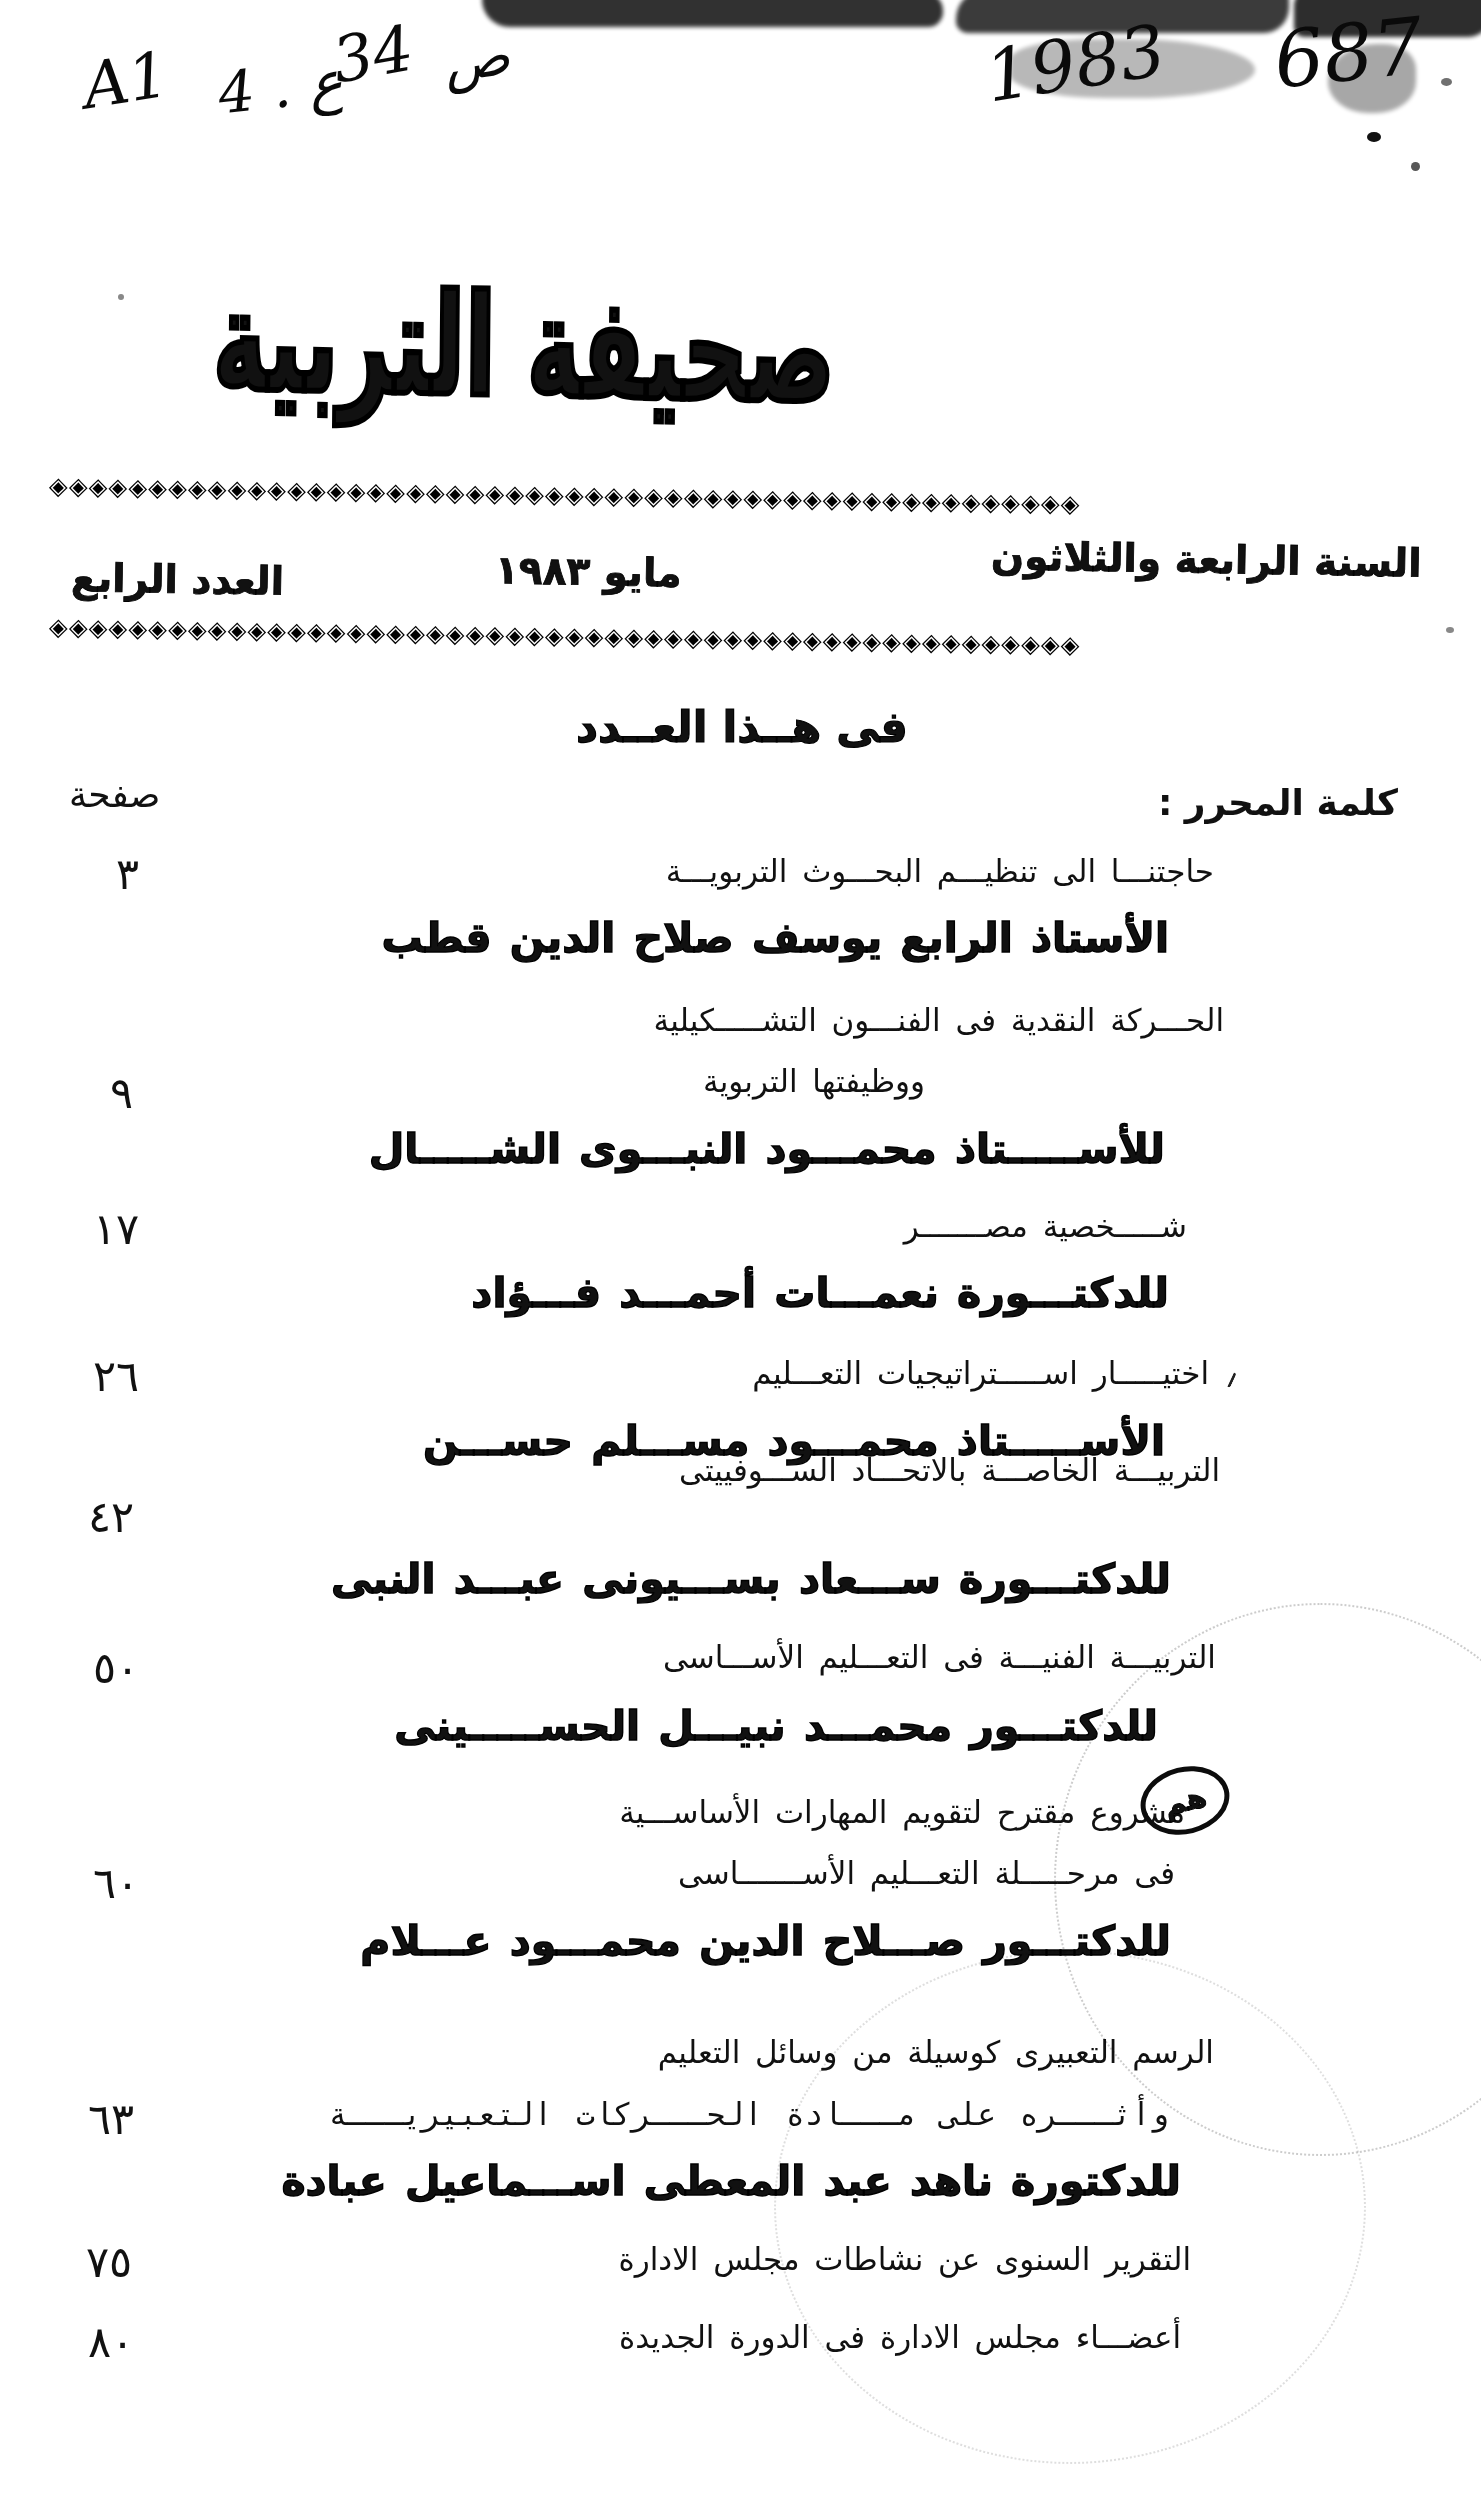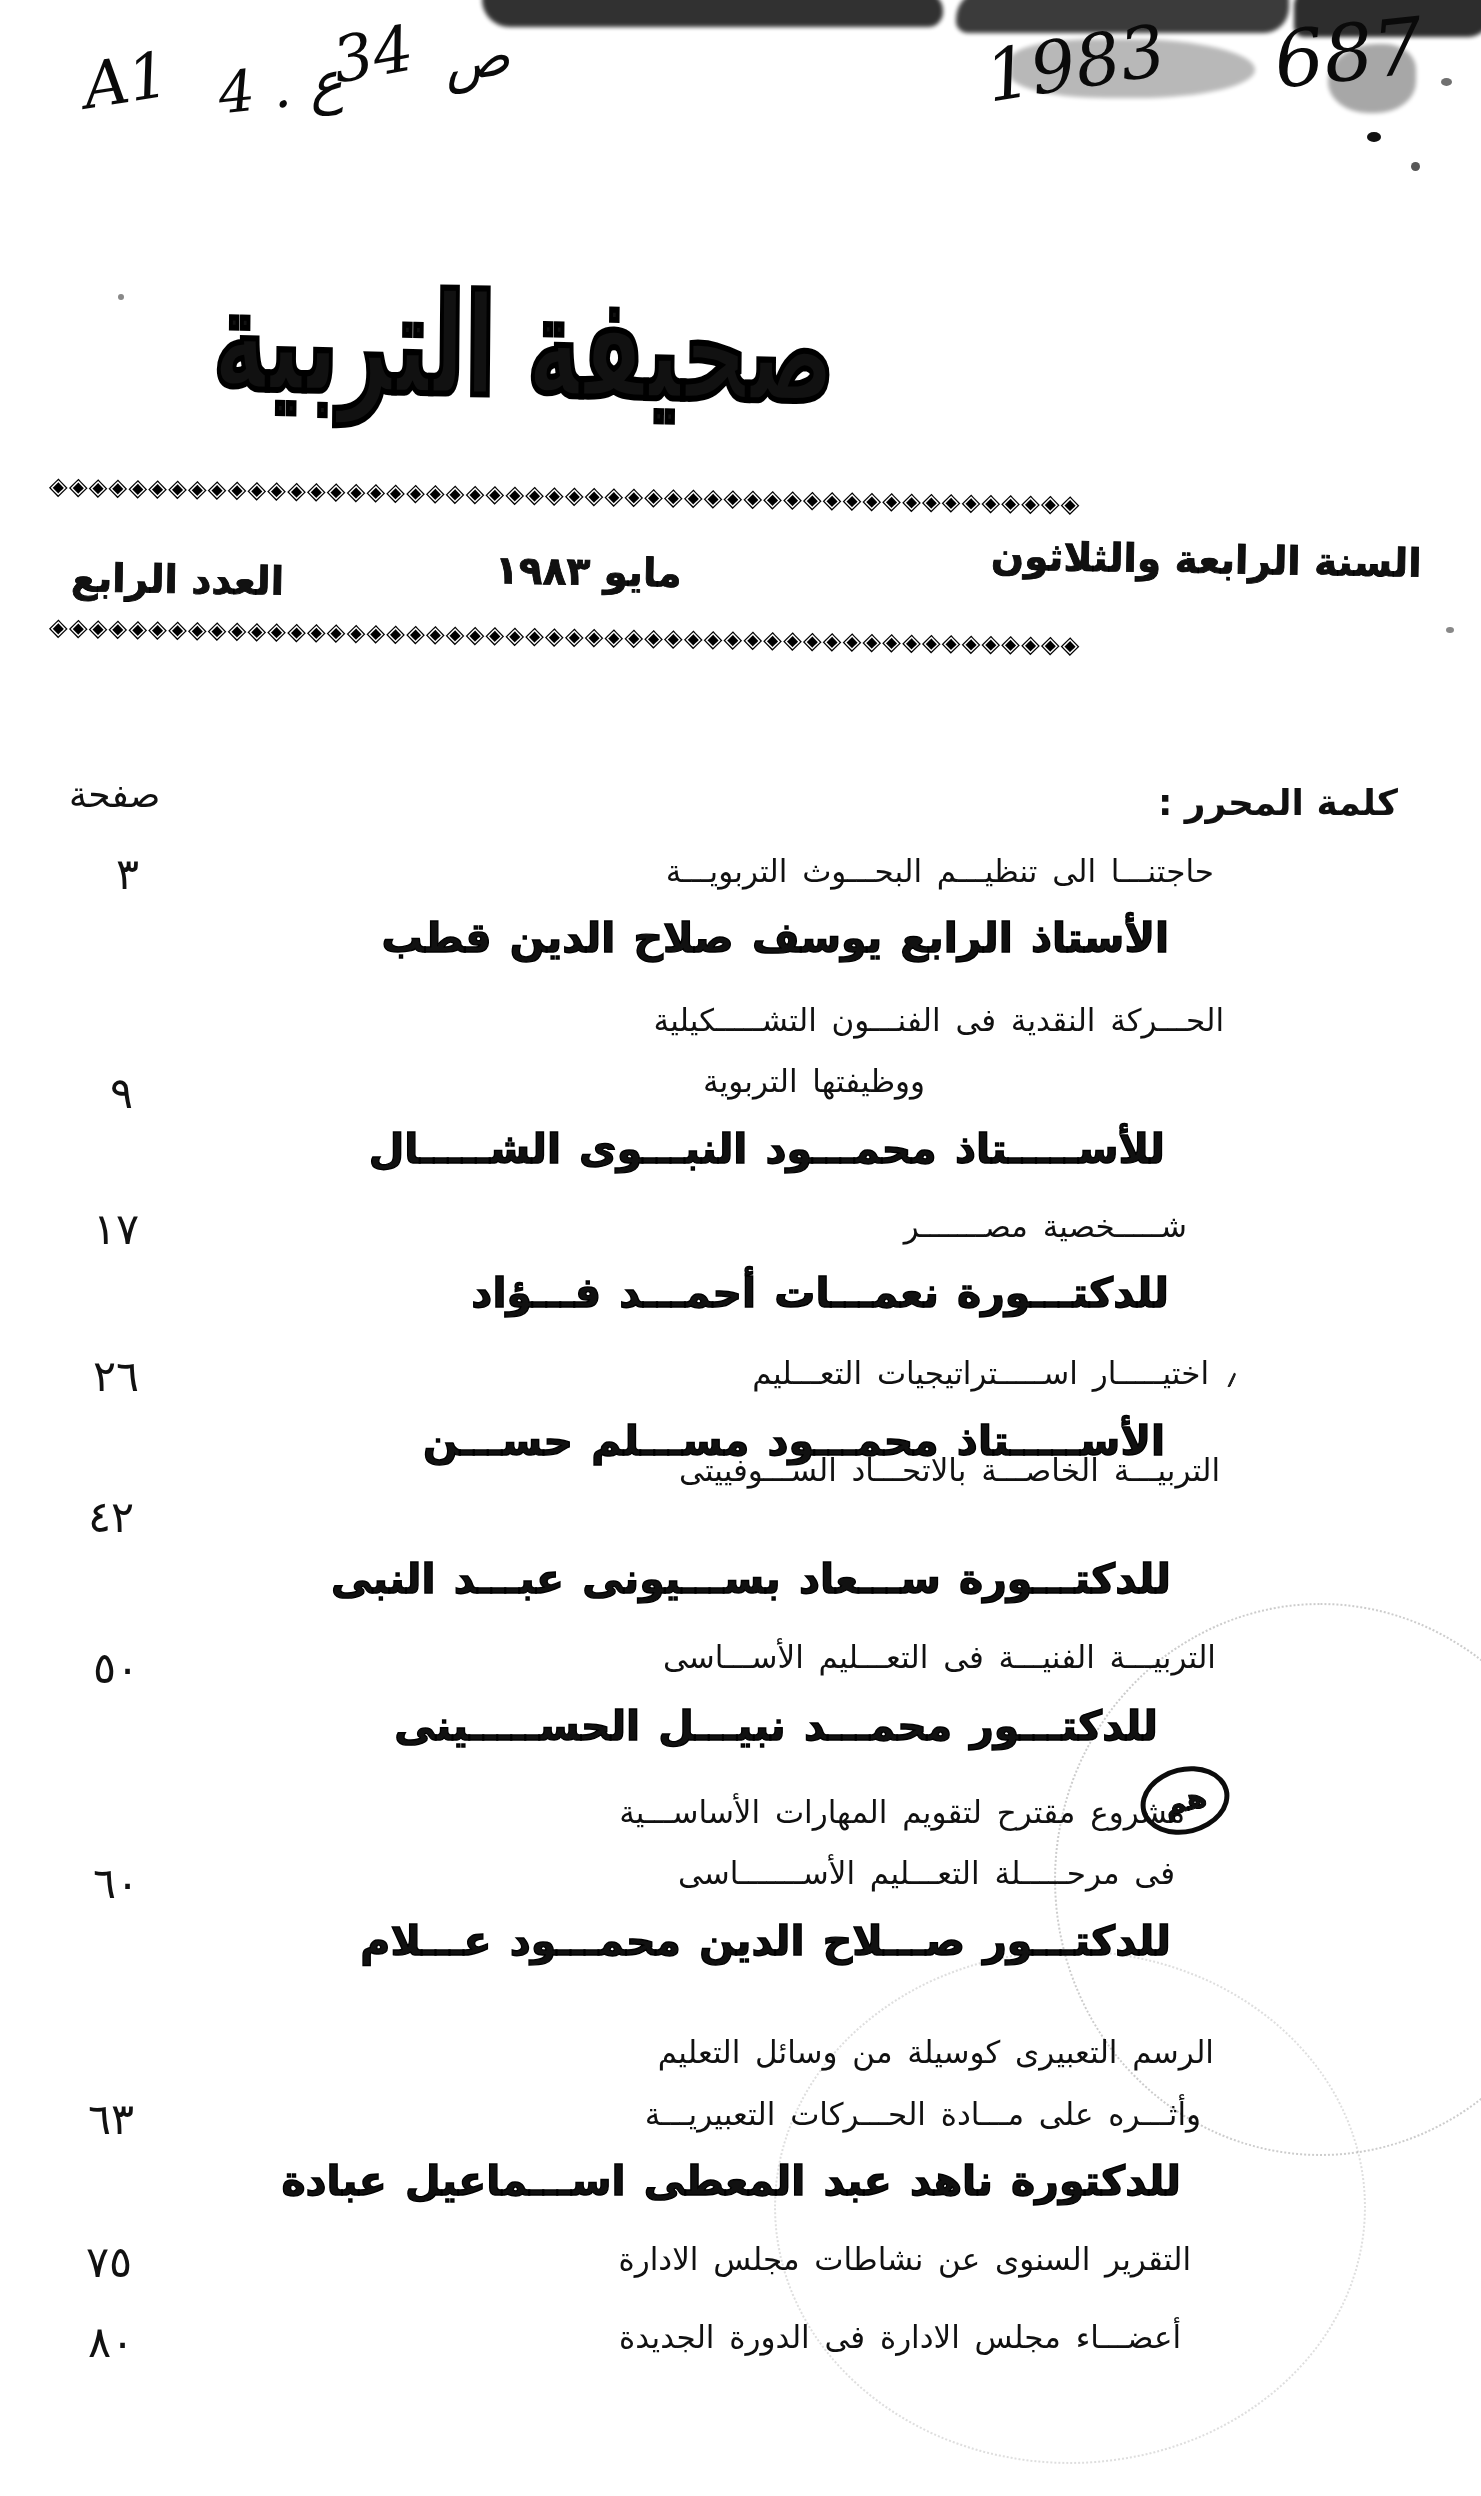--- a/index.html
+++ b/index.html
@@ -72,20 +72,21 @@
   <span class="abs hw" style="left:1274px; top:7.8px; font-size:78px; transform:rotate(-6deg);">687</span>
 
   <div class="abs rtl masthead" style="left:214px; top:263px;">صحيفة التربية</div>
 
   <div class="abs orn" style="left:49px; top:469px; transform:rotate(1deg); transform-origin:left center;">◈◈◈◈◈◈◈◈◈◈◈◈◈◈◈◈◈◈◈◈◈◈◈◈◈◈◈◈◈◈◈◈◈◈◈◈◈◈◈◈◈◈◈◈◈◈◈◈◈◈◈◈</div>
   <span class="abs rtl band-info" style="right:59px; top:537px; transform:rotate(1deg);">السنة الرابعة والثلاثون</span>
   <span class="abs rtl band-info" style="left:495px; top:549px; transform:rotate(1deg);">مايو ١٩٨٣</span>
   <span class="abs rtl band-info" style="left:71px; top:557px; transform:rotate(1deg);">العدد الرابع</span>
   <div class="abs orn" style="left:49px; top:610px; transform:rotate(1deg); transform-origin:left center;">◈◈◈◈◈◈◈◈◈◈◈◈◈◈◈◈◈◈◈◈◈◈◈◈◈◈◈◈◈◈◈◈◈◈◈◈◈◈◈◈◈◈◈◈◈◈◈◈◈◈◈◈</div>
 
+  <div class="abs rtl sec-heading" style="left:576px; top:702px;">فى هــذا العــدد</div>
 
   <span class="abs rtl label" style="right:83px; top:782px;">كلمة المحرر :</span>
   <span class="abs rtl label" style="left:54px; top:774px; font-weight:normal;">صفحة</span>
 
   <div>
     <span class="abs rtl toc-line" style="right:267px; top:853px;">حاجتنـــا الى تنظيـــم البحـــوث التربويـــة</span>
     <span class="abs rtl toc-author" style="right:312px; top:914px;">الأستاذ الرابع يوسف صلاح الدين قطب</span>
     <span class="abs pagenum" style="left:116px; top:849px;">٣</span>
   </div>
 
@@ -126,21 +127,21 @@
     <span class="abs rtl toc-line" style="right:306px; top:1855px;">فى مرحـــــلة التعـــليم الأســـــــاسى</span>
     <span class="abs rtl toc-author" style="right:310px; top:1917px;">للدكتـــور صـــلاح الدين محمـــود عـــلام</span>
     <span class="abs pagenum" style="left:93px; top:1858px;">٦٠</span>
   </div>
   <div class="oval-stamp">
     <span class="rtl">هم</span>
   </div>
 
   <div>
     <span class="abs rtl toc-line" style="right:267px; top:2034px;">الرسم التعبيرى كوسيلة من وسائل التعليم</span>
-    <span class="abs rtl toc-line" style="right:280px; top:2096px;">وأثـــره على مـــادة الحـــركات التعبيريـــة</span>
+    <span class="abs rtl toc-line" style="right:312px; top:2096px;font-family:Liberation Mono, monospace;">وأثـــره على مـــادة الحـــركات التعبيريـــة</span>
     <span class="abs rtl toc-author" style="right:300px; top:2157px;">للدكتورة ناهد عبد المعطى اســـماعيل عبادة</span>
     <span class="abs pagenum" style="left:88px; top:2094px;">٦٣</span>
   </div>
 
   <div>
     <span class="abs rtl toc-line" style="right:290px; top:2241px;text-align:center;">التقرير السنوى عن نشاطات مجلس الادارة</span>
     <span class="abs pagenum" style="left:86px; top:2237px;">٧٥</span>
   </div>
 
   <div>

